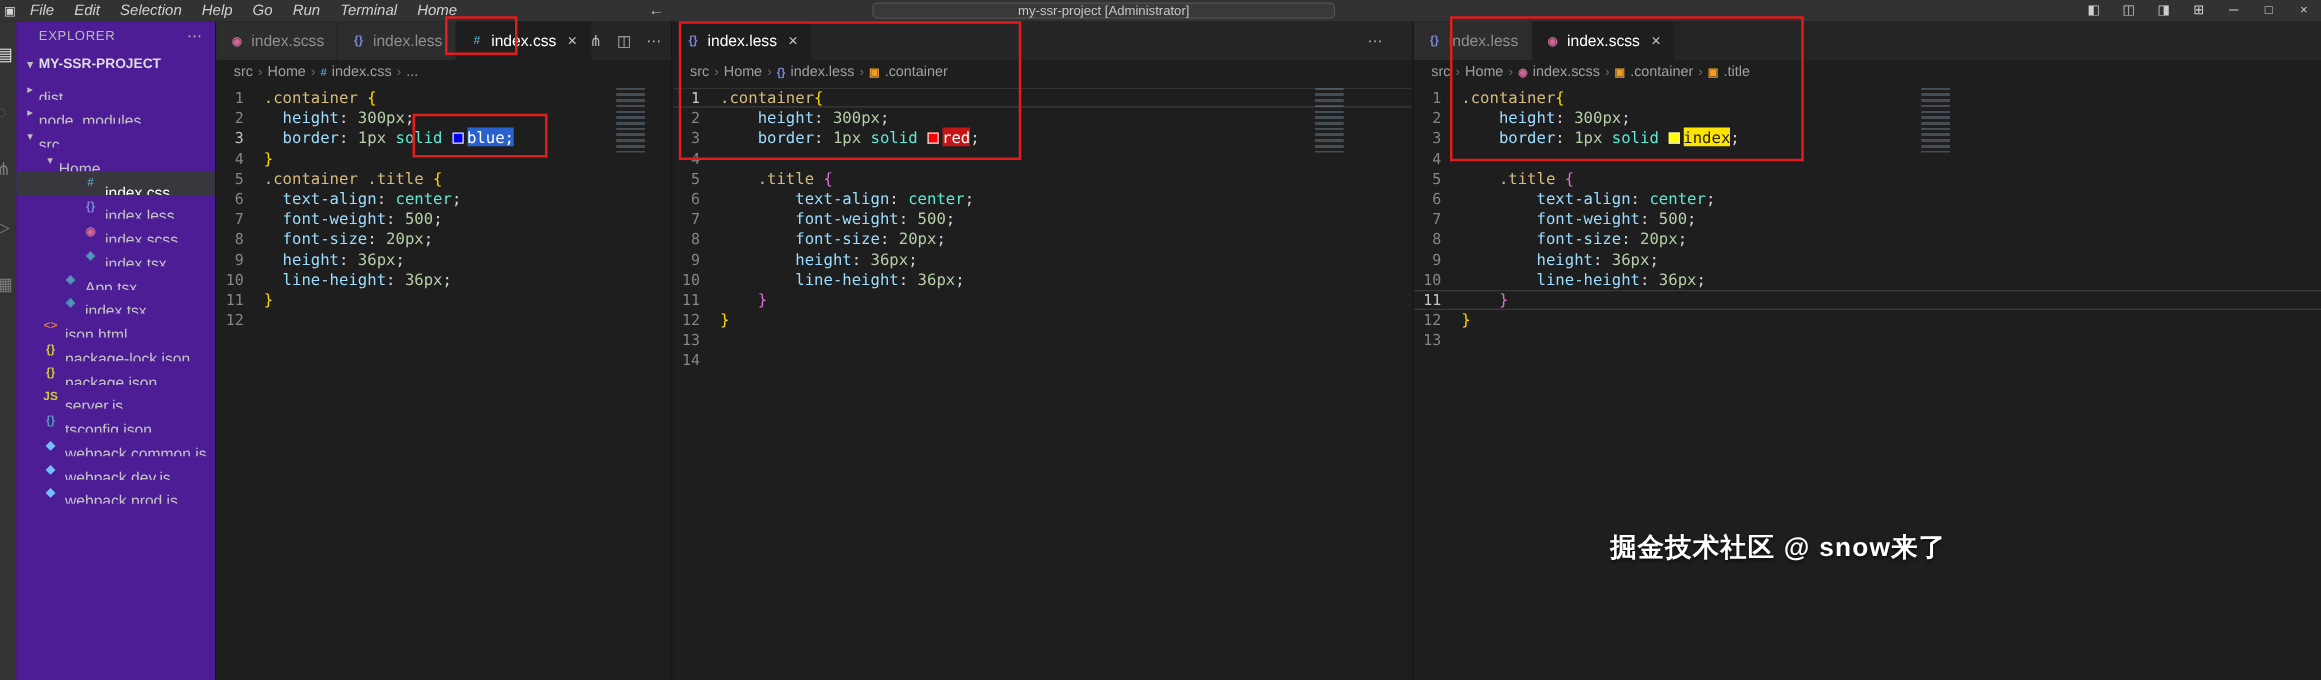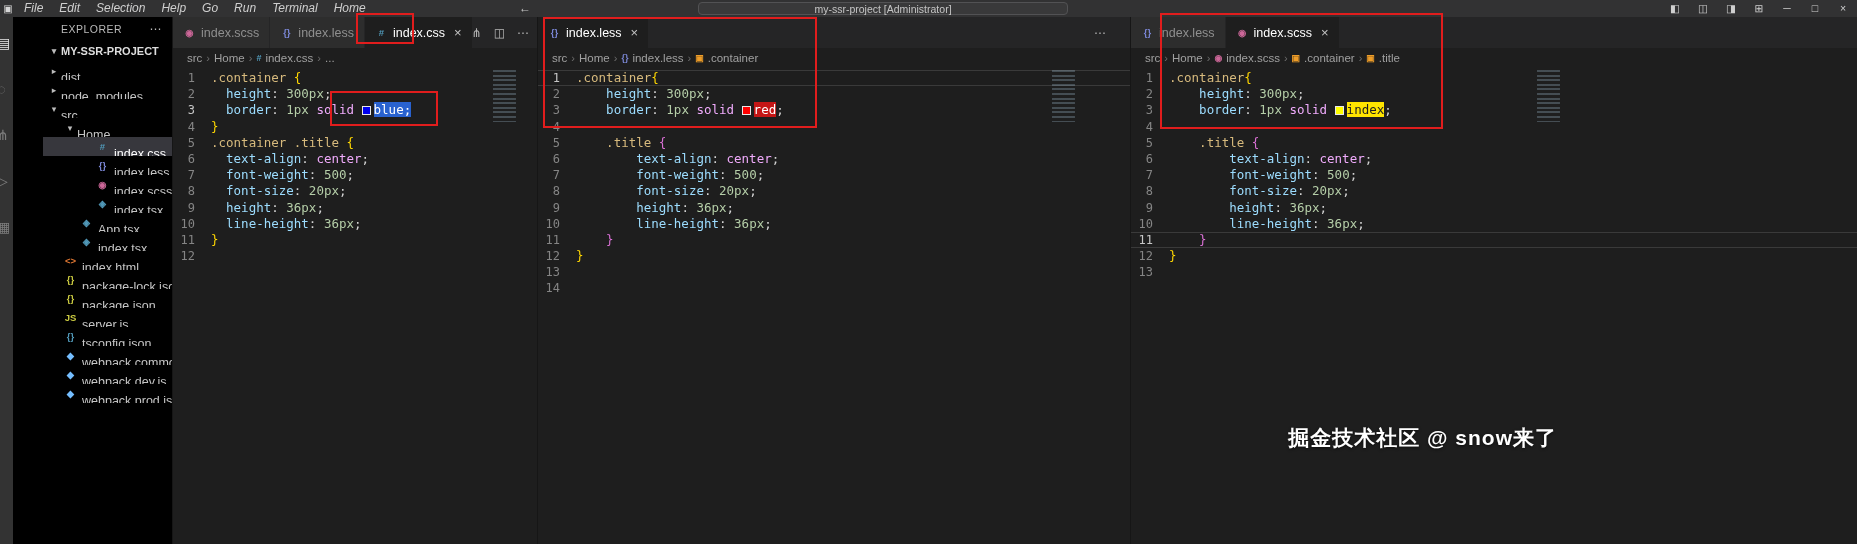--- a/index.html
+++ b/index.html
@@ -15,21 +15,21 @@
   .command-center { position:absolute; left:698px; top:2px; width:370px; height:13px; background:#39393a; border:1px solid #525254; border-radius:4px; display:flex; align-items:center; justify-content:center; font-size:10.5px; color:#c5c5c5; }
   .win-icons { position:absolute; right:0; top:0; height:17px; display:flex; align-items:center; }
   .win-icon { width:28px; text-align:center; font-size:10.5px; color:#cfcfcf; line-height:17px; }
 
   
   .main { display:flex; height:527px; }
   .activitybar { width:13px; background:#333333; overflow:hidden; padding-top:18px; flex:none; }
   .activity-icon { height:46px; color:#7d7d7d; font-size:14px; margin-left:-3px; }
   .activity-icon.active { color:#e7e7e7; }
 
-  .sidebar { width:159px; background:#000000; flex:none; font-size:12.5px; overflow:hidden;padding-left:30px; }
+  .sidebar { width:159px; background:#4c1d95; flex:none; font-size:12.5px; overflow:hidden; }
   .sidebar-header { height:24px; display:flex; align-items:center; justify-content:space-between; padding:0 10px 0 18px; font-size:10.5px; letter-spacing:.5px; color:#bababa; }
   .sidebar-more { color:#bababa; font-size:12px; }
   .tree-root { height:20px; display:flex; align-items:center; font-weight:bold; font-size:11px; color:#dddddd; padding-left:4px; }
   .tree-root .chev { width:14px; }
   .tree-row { height:19px; display:flex; align-items:center; color:#c5c5c5; white-space:nowrap; overflow:hidden; }
   .tree-row.selected { background:#37373d; color:#ffffff; }
   .chev { width:14px; flex:none; text-align:center; font-size:9px; color:#bcbcbc; }
   .file-icon { width:15px; flex:none; text-align:center; font-size:9.5px; font-weight:bold; margin-right:4px; }
   .tree-label { font-size:12.5px;margin-top:15px; }
 
@@ -51,21 +51,21 @@
   .crumb .file-icon { width:auto; font-size:9px; margin-right:1px; }
   .crumb-sep { color:#6e6e6e; margin:0 4px; font-size:11px; }
 
   .code { position:relative; flex:1; padding-top:2px; overflow:hidden; }
   .code-line { display:flex; height:16.2px; line-height:16.2px; font-family:"DejaVu Sans Mono","Liberation Mono",monospace; font-size:12.5px; }
   .code-line.current { box-shadow: inset 0 1px 0 #3a3a3a, inset 0 -1px 0 #3a3a3a; }
   .gutter { width:38px; flex:none; text-align:right; padding-right:16px; color:#858585; font-size:12px; }
   .gutter.active { color:#c6c6c6; }
   .line-content { white-space:pre; color:#d4d4d4; }
   .t-sel { color:#d7ba7d; } .t-prop { color:#9cdcfe; } .t-num { color:#b5cea8; }
-  .t-val { color:#f0abfc; } .t-pun { color:#d4d4d4; }
+  .t-val { color:#5eead4; } .t-pun { color:#d4d4d4; }
   .t-br1 { color:#ffd700; } .t-br2 { color:#da70d6; }
   .t-selblue { background:#2962cf; color:#ffffff; }
   .t-hlred { background:#c41616; color:#ffffff; }
   .t-hlyel { background:#ffe400; color:#1e1e1e; }
   .swatch { display:inline-block; width:9px; height:9px; border:1px solid #e8e8e8; margin-right:3px; transform:translateY(1px); }
 
   .minimap { position:absolute; top:2px; width:28px; height:52px; opacity:.9;
     background-image:repeating-linear-gradient(180deg, rgba(160,190,210,.33) 0px, rgba(160,190,210,.33) 2px, transparent 2px, transparent 4.6px);
     background-size:82% 100%; background-repeat:no-repeat; }
   .g1 .minimap { right:16px; } .g2 .minimap { right:50px; } .g3 .minimap { right:292px; }
@@ -157,21 +157,21 @@
         <div class="tree-row" style="padding-left: 36px;">
           <span class="file-icon" style="color: rgb(81, 154, 186);">◈</span>
           <span class="tree-label">App.tsx</span>
         </div>
         <div class="tree-row" style="padding-left: 36px;">
           <span class="file-icon" style="color: rgb(81, 154, 186);">◈</span>
           <span class="tree-label">index.tsx</span>
         </div>
         <div class="tree-row" style="padding-left: 20px;">
           <span class="file-icon" style="color: rgb(227, 121, 51);">&lt;&gt;</span>
-          <span class="tree-label">index.html</span>
+          <span class="tree-label">json.html</span>
         </div>
         <div class="tree-row" style="padding-left: 20px;">
           <span class="file-icon" style="color: rgb(203, 203, 65);">{}</span>
           <span class="tree-label">package-lock.json</span>
         </div>
         <div class="tree-row" style="padding-left: 20px;">
           <span class="file-icon" style="color: rgb(203, 203, 65);">{}</span>
           <span class="tree-label">package.json</span>
         </div>
         <div class="tree-row" style="padding-left: 20px;">

